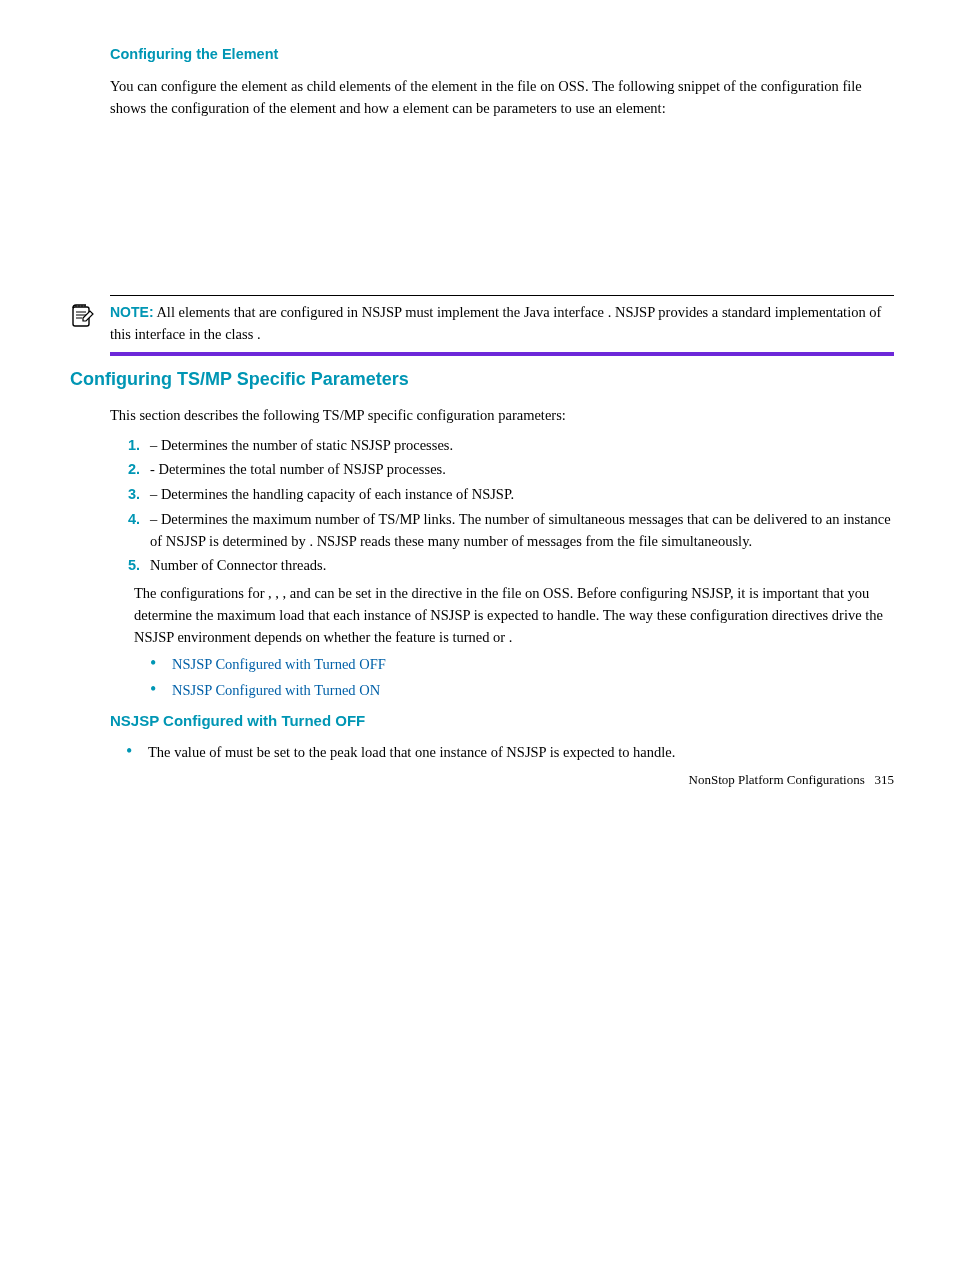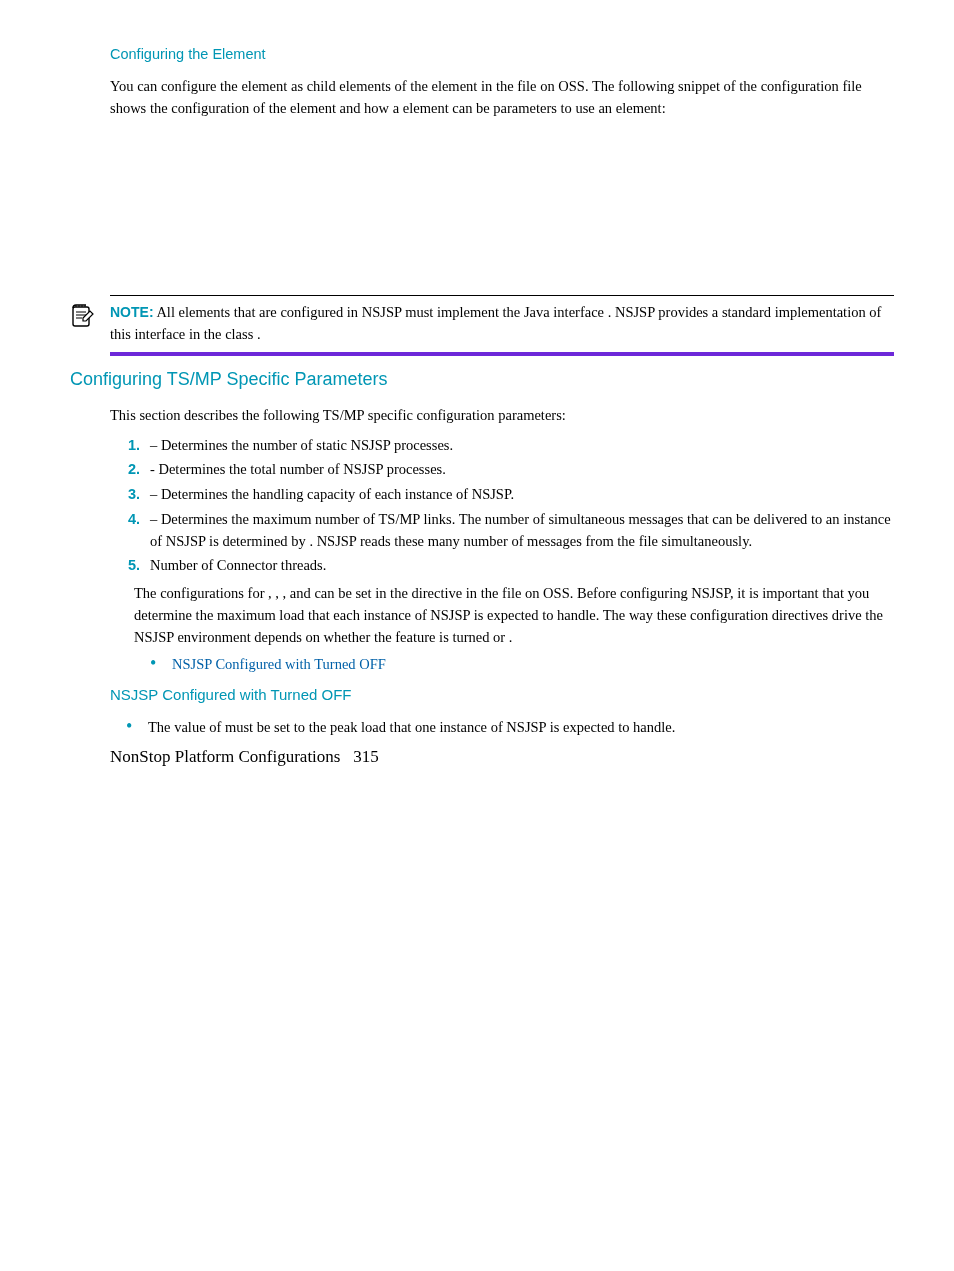--- a/index.html
+++ b/index.html
@@ -1,31 +1,31 @@
 <!DOCTYPE html>
 <html><head>
 <meta charset="utf-8">
 <style>
 body{font-family:Georgia,'Times New Roman',serif;font-size:14.5px;line-height:1.5;color:#000;margin:0;padding:40px 60px 40px 110px;max-width:954px;box-sizing:border-box}
-.h-teal{color:#0096b4;font-family:Arial,Helvetica,sans-serif;font-weight:normal}
+.h-teal{color:#0096b4;font-family:Arial,Helvetica,sans-serif;font-weight:bold}
 .h3{font-size:18px;margin:8px 0 12px -40px}
 .h4{font-size:15px;margin:8px 0 10px 0}
 .sub{font-size:14.5px;margin:4px 0 10px}
 p{margin:4px 0 8px}
 .note-box{border-top:1px solid #000;border-bottom:4px solid #6d28d9;padding:6px 0;margin:18px 0 10px;position:relative}
 .note-icon{position:absolute;left:-42px;top:6px}
 .note-label{color:#0096b4;font-family:Arial,Helvetica,sans-serif;font-weight:bold;font-size:14px}
 ol{padding-left:34px;margin:6px 0}
 ol>li{padding-left:6px;margin-bottom:3px}
 ol>li::marker{color:#0096b4;font-family:Arial,Helvetica,sans-serif;font-weight:bold}
 ul{padding-left:34px;margin:6px 0;list-style:none}
 ul>li{position:relative;margin-bottom:4px;padding-left:4px}
 ul>li::before{content:'•';position:absolute;left:-18px;color:#0096b4;font-size:18px;line-height:1.1}
 .link{color:#0060a8}
-.footer{font-size:17px;color:#000}
+.footer{text-align:right;font-size:13px;color:#000}
 .tight{margin-top:2px;margin-bottom:2px}
 </style>
 </head>
 <body>
 
 <div class="h-teal sub">
 <span>Configuring the </span><span> Element</span>
 </div>
 
 <p>
@@ -63,20 +63,21 @@
 <li><span> – Determines the maximum number of TS/MP links. The number of simultaneous messages that can be delivered to an instance of NSJSP is determined by </span><span>. NSJSP reads these many number of messages from the </span><span> file simultaneously.</span></li>
 <li><span>Number of Connector threads.</span></li>
 </ol>
 
 <div style="margin-left:24px">
 <p class="tight">
 <span>The configurations for </span><span>, </span><span>, </span><span>, and </span><span> can be set in the </span><span> directive in the </span><span> file on OSS. Before configuring NSJSP, it is important that you determine the maximum load that each instance of NSJSP is expected to handle. The way these configuration directives drive the NSJSP environment depends on whether the </span><span> feature is turned </span><span> or </span><span>.</span>
 </p>
 <ul>
 <li><span class="link"><span>NSJSP Configured with </span><span> Turned OFF</span></span></li>
+<li><span class="link"><span>NSJSP Configured with </span><span> Turned ON</span></span></li>
 </ul>
 </div>
 
 <div class="h-teal h4">
 <span>NSJSP Configured with </span><span> Turned OFF</span>
 </div>
 
 <ul>
 <li><span>The value of </span><span> must be set to the peak load that one instance of NSJSP is expected to handle.</span></li>
 </ul>

